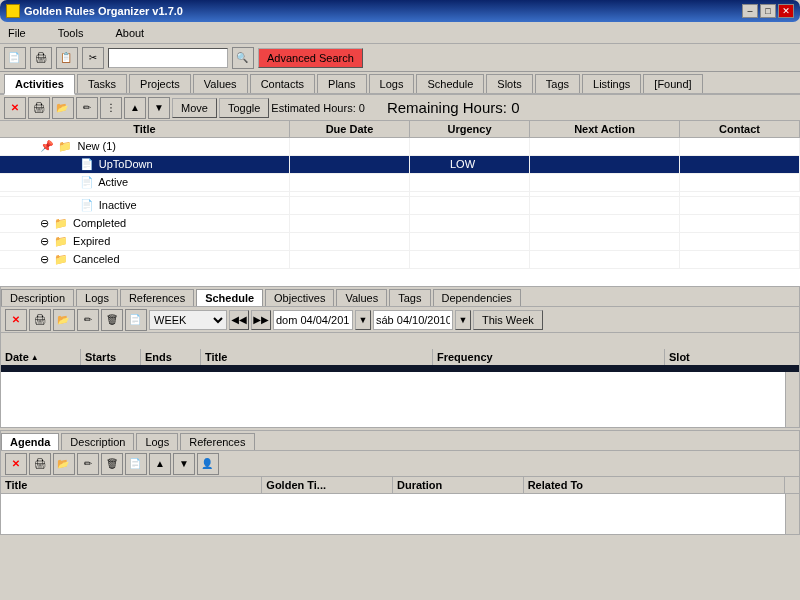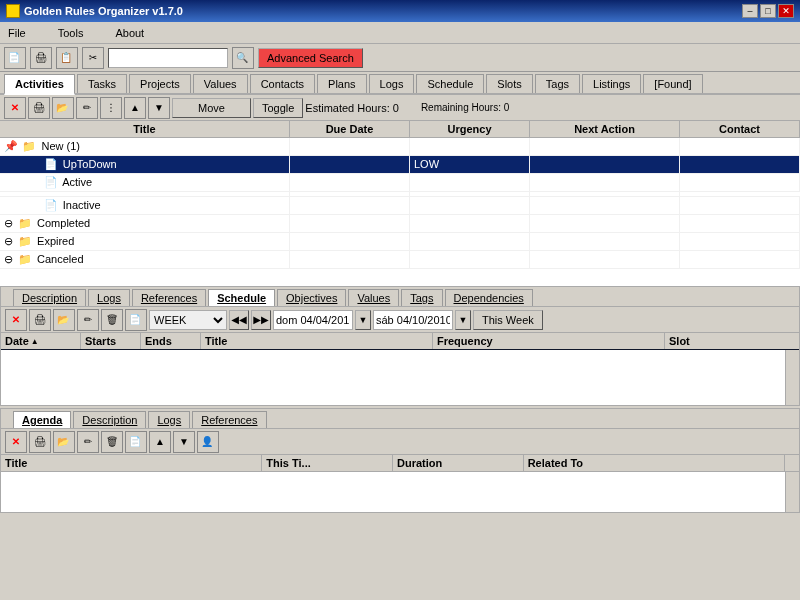--- a/index.html
+++ b/index.html
@@ -7,20 +7,21 @@
 
     
     .title-bar {
       background: linear-gradient(to bottom, #0a246a, #3a6fc8);
       color: white;
       height: 22px;
       display: flex;
       align-items: center;
       padding: 0 6px;
       justify-content: space-between;
+      border-radius: 7px;
     }
     .title-bar-left { display: flex; align-items: center; gap: 4px; font-size: 11px; font-weight: bold; }
     .title-bar-icon { width: 14px; height: 14px; background: #ffd700; border: 1px solid #a08000; display: inline-block; }
     .title-bar-controls { display: flex; gap: 2px; }
     .title-btn {
       width: 16px; height: 14px; background: #d4d0c8; border: 1px solid #888; font-size: 9px;
       display: flex; align-items: center; justify-content: center; cursor: pointer; color: black;
     }
     .title-btn.close { background: #cc0000; color: white; }
 
@@ -65,28 +66,27 @@
     .tree-header {
       display: grid; grid-template-columns: 1fr 120px 120px 150px 120px;
       background: #d4d0c8; border-bottom: 1px solid #aaa; font-size: 11px; font-weight: bold;
     }
     .tree-header-cell { padding: 2px 4px; border-right: 1px solid #aaa; text-align: center; }
     .tree-row {
       display: grid; grid-template-columns: 1fr 120px 120px 150px 120px;
       font-size: 11px; border-bottom: 1px solid #f0f0f0;
     }
     .tree-row.selected { background: #0a246a; color: white; }
-    .tree-cell { padding: 2px 4px; border-right: 1px solid #f0f0f0; }
+    .tree-cell { padding: 2px 4px; border-right: 1px solid #f0f0f0; margin-left: 36px; }
     .tree-indent2 { padding-left: 44px; }
 
     
     .section-tabs {
-      display: flex; align-items: flex-end; padding: 2px 12px 0; background: #d4d0c8;
+      display: flex; align-items: flex-end; padding: 2px 0 0; background: #d4d0c8;
       border-bottom: 1px solid #aaa;
-      text-decoration: underline;
     }
     .section-tab {
       padding: 2px 8px; font-size: 11px; border: 1px solid #999; border-bottom: none;
       background: #d4d0c8; cursor: pointer; margin-right: 2px;
     }
     .section-tab.active { background: white; font-weight: bold; }
 
     
     .sched-toolbar {
       background: #d4d0c8; display: flex; align-items: center; padding: 2px 4px; gap: 2px;
@@ -154,26 +154,26 @@
 </div>
 
 <div class="sub-toolbar">
   <div class="tb-btn" style="color:red; font-weight:bold;">✕</div>
   <div class="tb-btn">🖨</div>
   <div class="tb-btn">📂</div>
   <div class="tb-btn">✏</div>
   <div class="tb-btn">⋮</div>
   <div class="tb-btn">▲</div>
   <div class="tb-btn">▼</div>
-  <button style="height:20px; padding: 0 25px; font-size:11px; background:#d4d0c8; border:1px outset #aaa; cursor:pointer;">Move</button>
+  <button style="height:20px; padding: 0 8px; font-size:11px; background:#d4d0c8; border:1px outset #aaa; cursor:pointer;">Move</button>
   <button style="height:20px; padding: 0 8px; font-size:11px; background:#d4d0c8; border:1px outset #aaa; cursor:pointer;">Toggle</button>
   <span style="font-size:11px;">
     <span>Estimated Hours:</span> <span>0</span>
   </span>
-  <span style="font-size:10px; margin-left:20px;">
+  <span style="font-size:15px; margin-left:20px;">
     <span>Remaining Hours:</span> <span>0</span>
   </span>
 </div>
 
 <div style="position:relative; height:165px; display:flex; flex-direction:column;">
 
   <div class="tree-header">
     <div class="tree-header-cell">Title</div>
     <div class="tree-header-cell">Due Date</div>
     <div class="tree-header-cell">Urgency</div>
@@ -300,21 +300,21 @@
     </select>
     <div class="nav-btn">◀◀</div>
     <div class="nav-btn">▶▶</div>
     <input class="date-input" type="text" value="dom 04/04/2010" style="">
     <div class="cal-btn">▼</div>
     <input class="date-input" type="text" value="sáb 04/10/2010" style="">
     <div class="cal-btn">▼</div>
     <button class="this-week-btn">This Week</button>
   </div>
 
-  <div style="display:grid; grid-template-columns: 80px 60px 60px 1fr 1fr 120px 14px; background:#d4d0c8; border-bottom:1px solid #0f172a; font-size:11px; font-weight:bold;">
+  <div style="display:grid; grid-template-columns: 80px 60px 60px 1fr 1fr 120px 14px; background:#d4d0c8; border-bottom:7px solid #0f172a; font-size:11px; font-weight:bold;margin-top:16px;">
     <div style="padding:2px 4px; border-right:1px solid #aaa; display:flex; align-items:center; gap:2px;">
       <span>Date</span>
       <span style="font-size:8px;">▲</span>
     </div>
     <div style="padding:2px 4px; border-right:1px solid #aaa;">Starts</div>
     <div style="padding:2px 4px; border-right:1px solid #aaa;">Ends</div>
     <div style="padding:2px 4px; border-right:1px solid #aaa;">Title</div>
     <div style="padding:2px 4px; border-right:1px solid #aaa;">Frequency</div>
     <div style="padding:2px 4px;">Slot</div>
   </div>
@@ -340,21 +340,21 @@
     <div class="tb-btn">✏</div>
     <div class="tb-btn">🗑</div>
     <div class="tb-btn">📄</div>
     <div class="tb-btn">▲</div>
     <div class="tb-btn">▼</div>
     <div class="tb-btn">👤</div>
   </div>
 
   <div style="display:grid; grid-template-columns: 2fr 1fr 1fr 2fr 14px; background:#d4d0c8; border-bottom:1px solid #aaa; font-size:11px; font-weight:bold;">
     <div style="padding:2px 4px; border-right:1px solid #aaa;">Title</div>
-    <div style="padding:2px 4px; border-right:1px solid #aaa;">This Ti...</div>
+    <div style="padding:2px 4px; border-right:1px solid #aaa;">Golden Ti...</div>
     <div style="padding:2px 4px; border-right:1px solid #aaa;">Duration</div>
     <div style="padding:2px 4px; border-right:1px solid #aaa;">Related To</div>
     <div style="padding:2px;"></div>
   </div>
 
   <div style="background:white; flex:1; position:relative; min-height:40px;">
     <div style="position:absolute; right:0; top:0; bottom:0; width:14px; background:#d4d0c8; border-left:1px solid #aaa;"></div>
   </div>
 </div>
 

